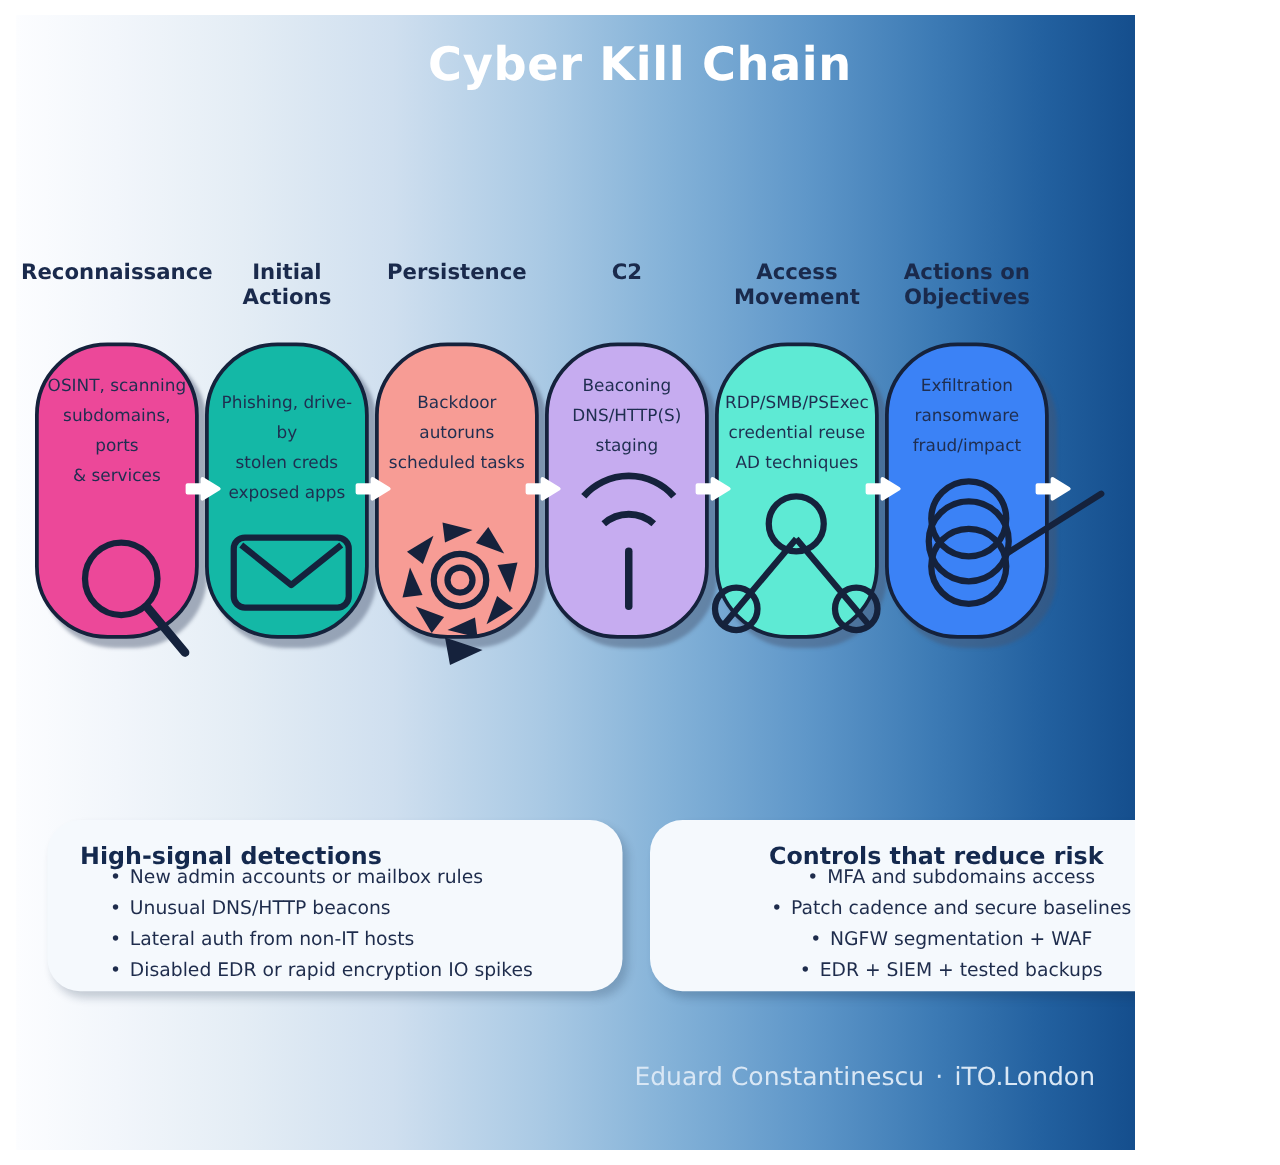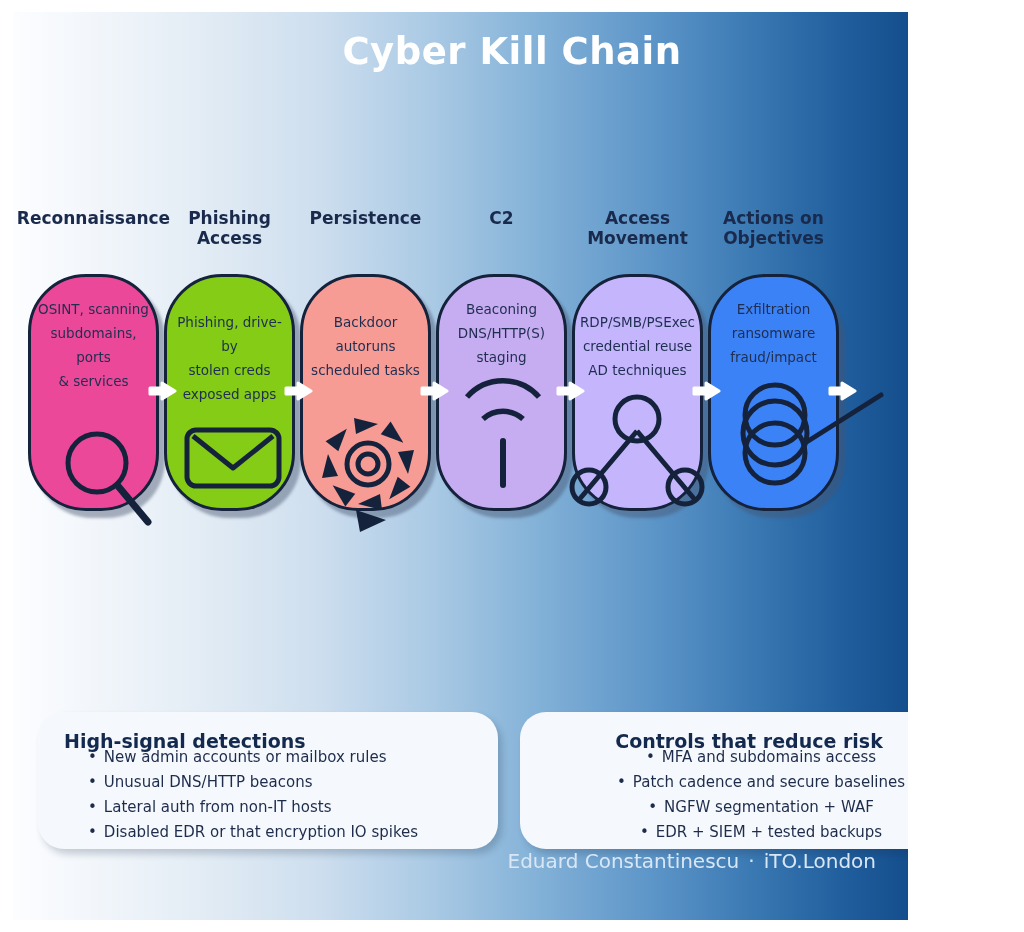--- a/index.html
+++ b/index.html
@@ -24,21 +24,21 @@
   .icon-wrap{position:absolute;line-height:0;}
   .icon-wrap svg{overflow:visible;}
   .i-magnifier{left:20px;bottom:-30px;}
   .i-envelope{left:16px;bottom:18px;}
   .i-bug{left:8px;bottom:-8px;}
   .i-gear{left:5px;bottom:-24px;}
   .i-beacon{left:22px;bottom:21px;}
   .i-network{left:-13px;bottom:-5px;}
   .i-loops{left:2px;bottom:15px;}
   .flow-arrow{position:absolute;top:380px;width:30px;height:22px;line-height:0;}
-  .info-box{position:absolute;top:712px;height:137px;box-sizing:border-box;border-radius:26px;
+  .info-box{position:absolute;top:656px;height:137px;box-sizing:border-box;border-radius:26px;
         background:#F5F9FD;box-shadow:4px 5px 7px rgba(25,45,75,.22);padding:18px 26px 0;}
   .box-detections{left:38px;width:460px;}
   .box-controls{left:520px;width:458px;text-align:center;}
   .box-title{margin:0;font-size:19px;font-weight:bold;color:#14294E;}
   .box-list{list-style:none;margin:-7px 0 0;padding:0;font-size:15px;color:#1E2C4C;}
   .box-list li{line-height:25px;white-space:nowrap;margin-left:24px;}
   .bullet{margin-right:7px;}
   .footer{position:absolute;top:849px;right:32px;font-size:20px;color:#D9E7F5;}
   .footer .sep{margin:0 9px;}
 </style>
@@ -58,22 +58,22 @@
 subdomains, ports
 &amp; services</div>
       <span class="icon-wrap i-magnifier"><svg width="100" height="115" viewBox="0 0 100 115">
      <circle cx="46" cy="40" r="29" fill="none" stroke="#15223C" stroke-width="5"></circle>
      <line x1="67" y1="63" x2="97" y2="99" stroke="#15223C" stroke-width="7" stroke-linecap="round"></line>
             </svg></span>
     </div>
   </div>
 
   <div class="stage-col">
-    <div class="stage-header">Phishing Access</div>
-    <div class="pill" style="background: #84cc16;">
+    <div class="stage-header">Initial Actions</div>
+    <div class="pill" style="background: #14b8a6;">
       <div class="pill-text low">Phishing, drive-by
 stolen creds
 exposed apps</div>
       <span class="icon-wrap i-envelope"><svg width="100" height="64" viewBox="0 0 100 64">
      <rect x="4" y="4" width="92" height="56" rx="9" fill="none" stroke="#15223C" stroke-width="5"></rect>
      <path d="M10,10 L50,42 L90,10" fill="none" stroke="#15223C" stroke-width="5" stroke-linejoin="round"></path>
             </svg></span>
     </div>
   </div>
 
@@ -109,21 +109,21 @@
       <span class="icon-wrap i-beacon"><svg width="84" height="130" viewBox="0 0 84 130">
      <path d="M6,40 A48,48 0 0 1 78,40" fill="none" stroke="#15223C" stroke-width="5.5"></path>
      <path d="M22,62 A30,30 0 0 1 62,62" fill="none" stroke="#15223C" stroke-width="5.5"></path>
      <line x1="42" y1="84" x2="42" y2="128" stroke="#15223C" stroke-width="6" stroke-linecap="round"></line>
             </svg></span>
     </div>
   </div>
 
   <div class="stage-col">
     <div class="stage-header">Access Movement</div>
-    <div class="pill" style="background: #c4b5fd;">
+    <div class="pill" style="background: #5eead4;">
       <div class="pill-text low">RDP/SMB/PSExec
 credential reuse
 AD techniques</div>
       <span class="icon-wrap i-network"><svg width="150" height="122" viewBox="0 0 150 122">
      <path d="M75,40 L16,110 M75,40 L134,110" fill="none" stroke="#15223C" stroke-width="5"></path>
      <circle cx="75" cy="28" r="22" fill="none" stroke="#15223C" stroke-width="5"></circle>
      <circle cx="27" cy="96" r="17" fill="none" stroke="#15223C" stroke-width="5"></circle>
      <circle cx="123" cy="96" r="17" fill="none" stroke="#15223C" stroke-width="5"></circle>
             </svg></span>
     </div>
@@ -168,21 +168,21 @@
 
   <div class="info-box box-detections">
     <h2 class="box-title">High-signal detections</h2>
     <ul class="box-list" id="detections-list">
   <li><span class="bullet">•</span><span class="bullet-text">New admin accounts or mailbox rules</span></li>
 
   <li><span class="bullet">•</span><span class="bullet-text">Unusual DNS/HTTP beacons</span></li>
 
   <li><span class="bullet">•</span><span class="bullet-text">Lateral auth from non-IT hosts</span></li>
 
-  <li><span class="bullet">•</span><span class="bullet-text">Disabled EDR or that encryption IO spikes</span></li>
+  <li><span class="bullet">•</span><span class="bullet-text">Disabled EDR or rapid encryption IO spikes</span></li>
 </ul>
   </div>
 
   <div class="info-box box-controls">
     <h2 class="box-title">Controls that reduce risk</h2>
     <ul class="box-list" id="controls-list">
   <li><span class="bullet">•</span><span class="bullet-text">MFA and subdomains access</span></li>
 
   <li><span class="bullet">•</span><span class="bullet-text">Patch cadence and secure baselines</span></li>
 

